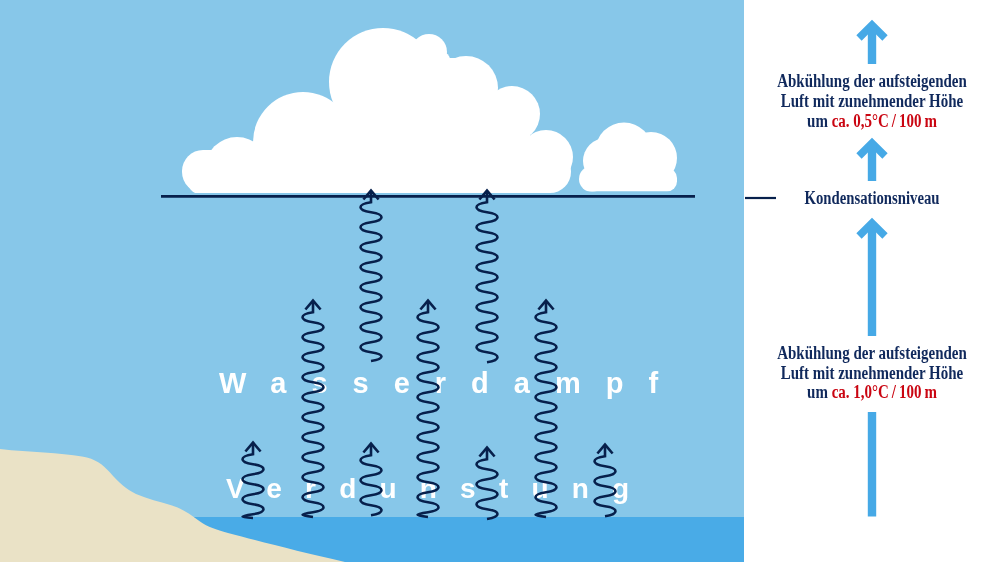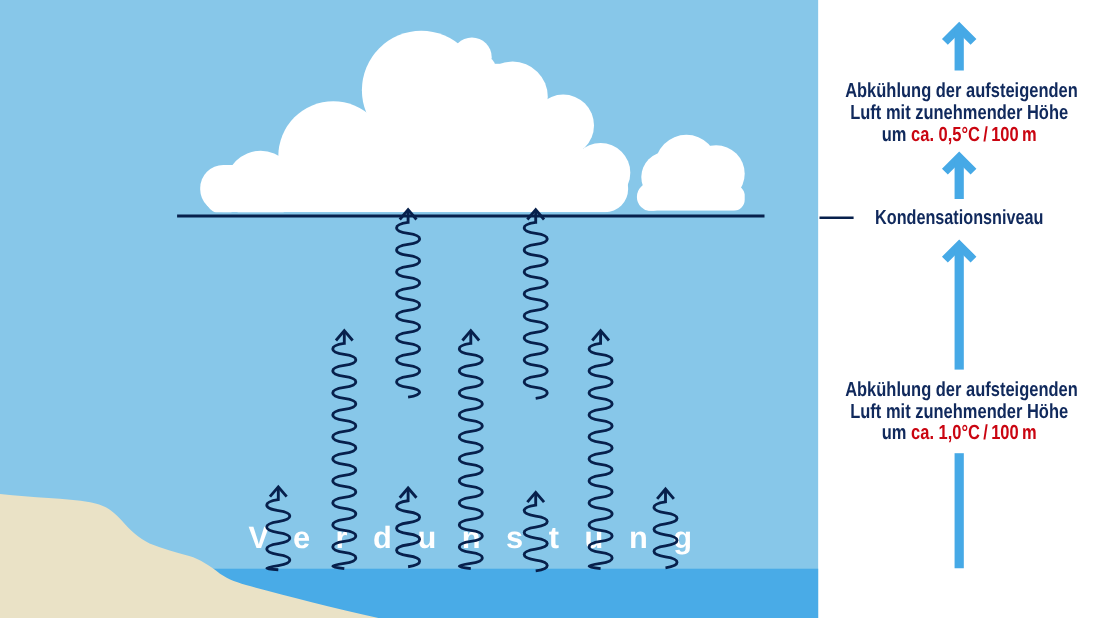--- a/index.html
+++ b/index.html
@@ -24,20 +24,21 @@
     white-space: nowrap; line-height: 1;
   }
   .label-upper { left: 219px; top: 369px; font-size: 29px; letter-spacing: 25px; }
   .label-lower { left: 226px; top: 475px; font-size: 28px; letter-spacing: 23.2px; }
   .squiggle-svg { z-index: 3; }
 
   
   .panel {
     position: absolute; left: 744px; top: 0; width: 236px; height: 562px;
     background: var(--panel); 
+    font-family: Liberation Serif, serif;
   }
   .arrows-svg { position: absolute; left: 0; top: 0; width: 256px; height: 562px; display: block; z-index: 1; }
   .tblock {
     position: absolute; left: 0; width: 256px; z-index: 2;
     text-align: center; font-weight: bold; font-size: 18.5px; line-height: 19.7px;
     color: var(--navytext); background: var(--panel);
     white-space: nowrap; transform: scaleX(0.81); transform-origin: 128px 0;
   }
   .tblock .rate { color: var(--red); }
   .block-upper { top: 70.4px; padding: 2px 0 3px 0; }
@@ -96,20 +97,21 @@
         <rect x="582" y="168" width="95" height="23.5" rx="10"></rect>
         <circle cx="592" cy="179" r="13"></circle>
         <circle cx="606" cy="161" r="23"></circle>
         <circle cx="624" cy="151" r="28.5"></circle>
         <circle cx="651" cy="158" r="26"></circle>
       </g>
 
       <line id="condline" x1="161" x2="695" y1="196.3" y2="196.3" stroke="#07204C" stroke-width="2.8"></line>
     </svg>
 
+    <div class="sea-label label-upper">Wasserdampf</div>
     <div class="sea-label label-lower">Verdunstung</div>
 
     <svg class="squiggle-svg" viewBox="0 0 744 562" xmlns="http://www.w3.org/2000/svg">
       <g id="squiggles">
           <g>
             <path d="M 245.4 451.5 L 253 442.6 L 260.6 451.5" fill="none" stroke="#07204C" stroke-width="2.6" stroke-linejoin="miter"></path>
             <path d="M 253 443.2 L 253 454.2 c -14 2 -14 8 0 10 c 14 2 14 8 0 10 c -14 2 -14 8 0 10 c 14 2 14 8 0 10 c -14 2 -14 8 0 10 c 14 2 14 8 0 10 c -14 2 -14 3 0 3.7999999999999545" fill="none" stroke="#07204C" stroke-width="2.6"></path>
           </g>
           <g>
             <path d="M 305.4 309.5 L 313 300.6 L 320.6 309.5" fill="none" stroke="#07204C" stroke-width="2.6" stroke-linejoin="miter"></path>

